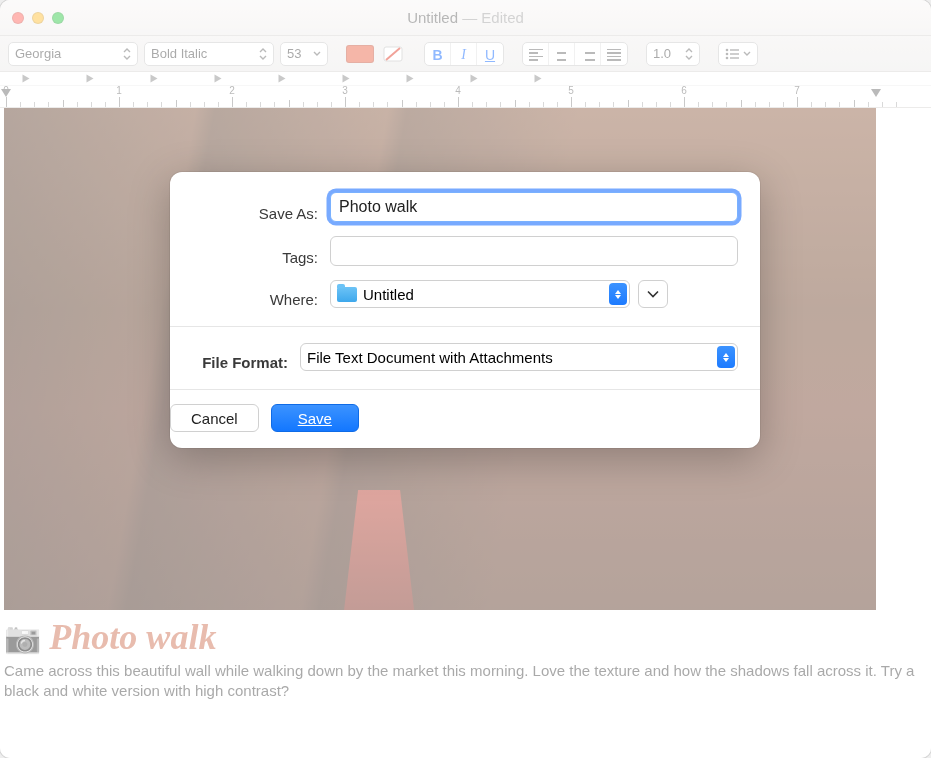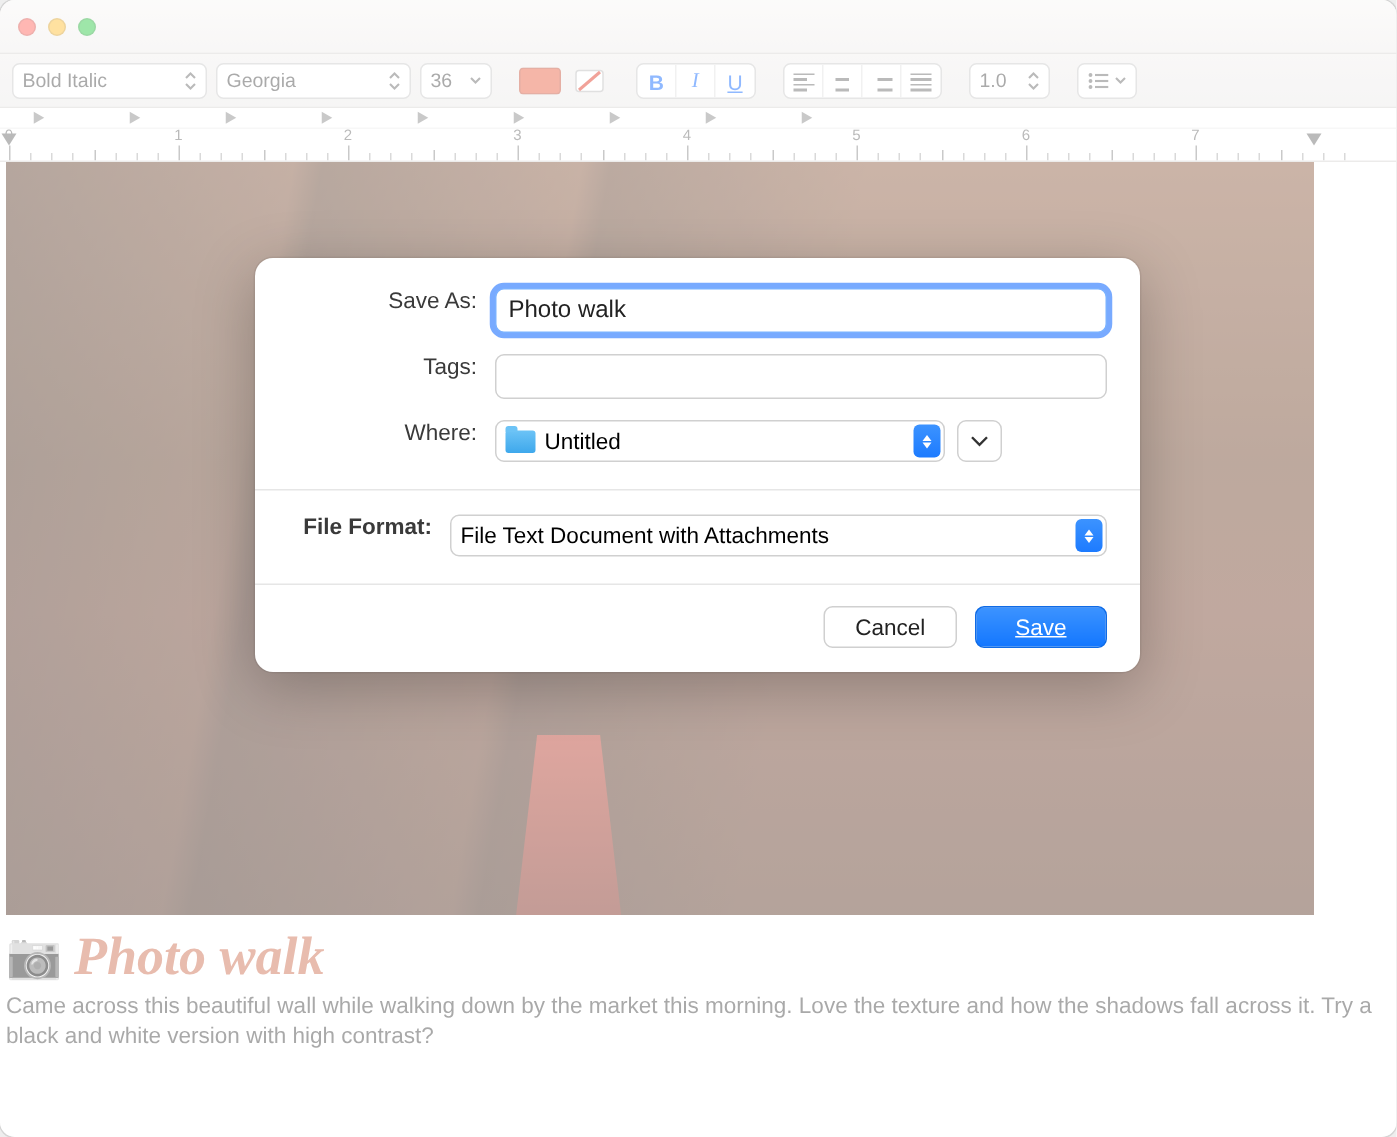--- a/index.html
+++ b/index.html
@@ -55,76 +55,80 @@
     .camera { font-size: 30px; filter: grayscale(1); }
     .title2 { font-family: Georgia, serif; font-style: italic; font-weight: 700; font-size: 36px; color: #cc6a4c; }
     .body { font-size: 15px; color: #404040; padding: 3px 6px 0 4px; line-height: 1.35; }
 
     
     .overlay { position: absolute; inset: 0; background: rgba(255,255,255,0.55); }
 
     
     .dialog { position: absolute; left: 170px; top: 172px; width: 590px; background: #fff; border-radius: 12px; box-shadow: 0 10px 40px rgba(0,0,0,0.25), 0 0 0 1px rgba(0,0,0,0.06); overflow: hidden; }
     .dsection { padding: 20px 22px 18px 0; }
-    .drow { display: flex; align-items: flex-start; margin-bottom: 14px; }
+    .drow { display: flex; align-items: flex-end; margin-bottom: 14px; }
     .drow:last-child{ margin-bottom: 0;}
     .dlbl { width: 160px; text-align: right; padding-right: 12px; font-size: 15px; color: #3a3a3a; }
     .dinput { flex: 1; height: 30px; border: 1px solid #d0d0d0; border-radius: 6px; padding: 0 8px; font-size: 16px; color: #222; background: #fff; outline: none; }
     .dinput.focused { box-shadow: 0 0 0 3.5px rgba(10,100,255,0.55); border-color: #7ab1ff; }
     .dselect { flex: 1; height: 28px; border: 1px solid #d0d0d0; border-radius: 6px; background: #fff; display: flex; align-items: center; padding: 0 2px 0 6px; font-size: 15px; gap: 6px; justify-content: space-between; }
     .dselect .left { display:flex; align-items:center; gap:6px;}
     .folder { width: 20px; height: 15px; background: linear-gradient(#6cc3f6, #3ea8ec); border-radius: 2px; position: relative; }
     .folder::before{ content:""; position:absolute; top:-3px; left:0; width:8px; height:4px; background:#6cc3f6; border-radius: 2px 2px 0 0;}
     .stepperblue { width: 18px; height: 22px; background: linear-gradient(#3c93ff,#1d7bff); border-radius: 4px; display:flex; flex-direction:column; align-items:center; justify-content:center; gap:1px; }
     .stepperblue span{ width:0;height:0; border-left:3px solid transparent; border-right:3px solid transparent;}
     .stepperblue .u{ border-bottom:4px solid #fff;} .stepperblue .d{ border-top:4px solid #fff;}
     .expandbtn { width: 30px; height: 28px; border: 1px solid #d0d0d0; border-radius: 6px; background:#fff; margin-left: 8px; display:flex; align-items:center; justify-content:center;}
     .expandbtn svg { width:12px; }
     .dhr { height: 1px; background: #e6e6e6; }
     .dsection.fmt { padding: 16px 22px 18px 0;}
-    .dsection.btns { padding: 14px 22px 16px 0; display:flex; justify-content:flex-end; gap: 12px;}
+    .dsection.btns { padding: 14px 22px 16px 0; display:flex; gap: 12px;}
     .mbtn { height: 28px; border-radius: 6px; font-size: 15px; padding: 0 20px; border: 1px solid #d0d0d0; background:#fff; color:#222; display:flex; align-items:center;}
     .mbtn.primary { background: linear-gradient(#3c93ff,#1377ff); color:#fff; border-color:#0f6be6; font-weight:500; padding: 0 26px; text-decoration: underline;}
     .wherewrap{ display:flex; flex:1; align-items:center;}
     .fmtwrap{ display:flex; flex:1; align-items:center;}
     .fmt .dlbl{ width: 130px; padding-left: 16px; font-weight: bold;}
     .fmt .dselect{ margin-right: 0;}
   </style>
 </head>
 <body>
 
 <div class="window">
 
   <div class="titlebar">
     <div class="traffic-lights">
       <div class="tl close"></div>
       <div class="tl min"></div>
       <div class="tl max"></div>
     </div>
+    <div class="title">
+      <span>Untitled</span>
+      <span class="edited"> — <span>Edited</span></span>
+    </div>
   </div>
 
   <div class="toolbar">
+    <div class="seg sel">
+      <span>Georgia</span>
+      <span class="chevupdown">
+          <svg width="8" height="12" viewBox="0 0 8 12">
+            <path d="M1 4 L4 1 L7 4 M1 8 L4 11 L7 8" stroke="#666" stroke-width="1.4" fill="none"></path>
+          </svg>
+        </span>
+    </div>
     <div class="seg sel2">
       <span>Bold Italic</span>
       <span class="chevupdown">
           <svg width="8" height="12" viewBox="0 0 8 12">
             <path d="M1 4 L4 1 L7 4 M1 8 L4 11 L7 8" stroke="#666" stroke-width="1.4" fill="none"></path>
           </svg>
         </span>
     </div>
-    <div class="seg sel">
-      <span>Georgia</span>
-      <span class="chevupdown">
-          <svg width="8" height="12" viewBox="0 0 8 12">
-            <path d="M1 4 L4 1 L7 4 M1 8 L4 11 L7 8" stroke="#666" stroke-width="1.4" fill="none"></path>
-          </svg>
-        </span>
-    </div>
     <div class="seg fs">
-      <span>36</span>
+      <span>53</span>
       <span class="chevdown">
           <svg width="8" height="6" viewBox="0 0 8 6">
             <path d="M1 1 L4 4 L7 1" stroke="#666" stroke-width="1.4" fill="none"></path>
           </svg>
         </span>
     </div>
     <div style="width:6px"></div>
     <div class="colorbox"></div>
     <div class="iconbtn">
       <svg width="20" height="16" viewBox="0 0 20 16">

